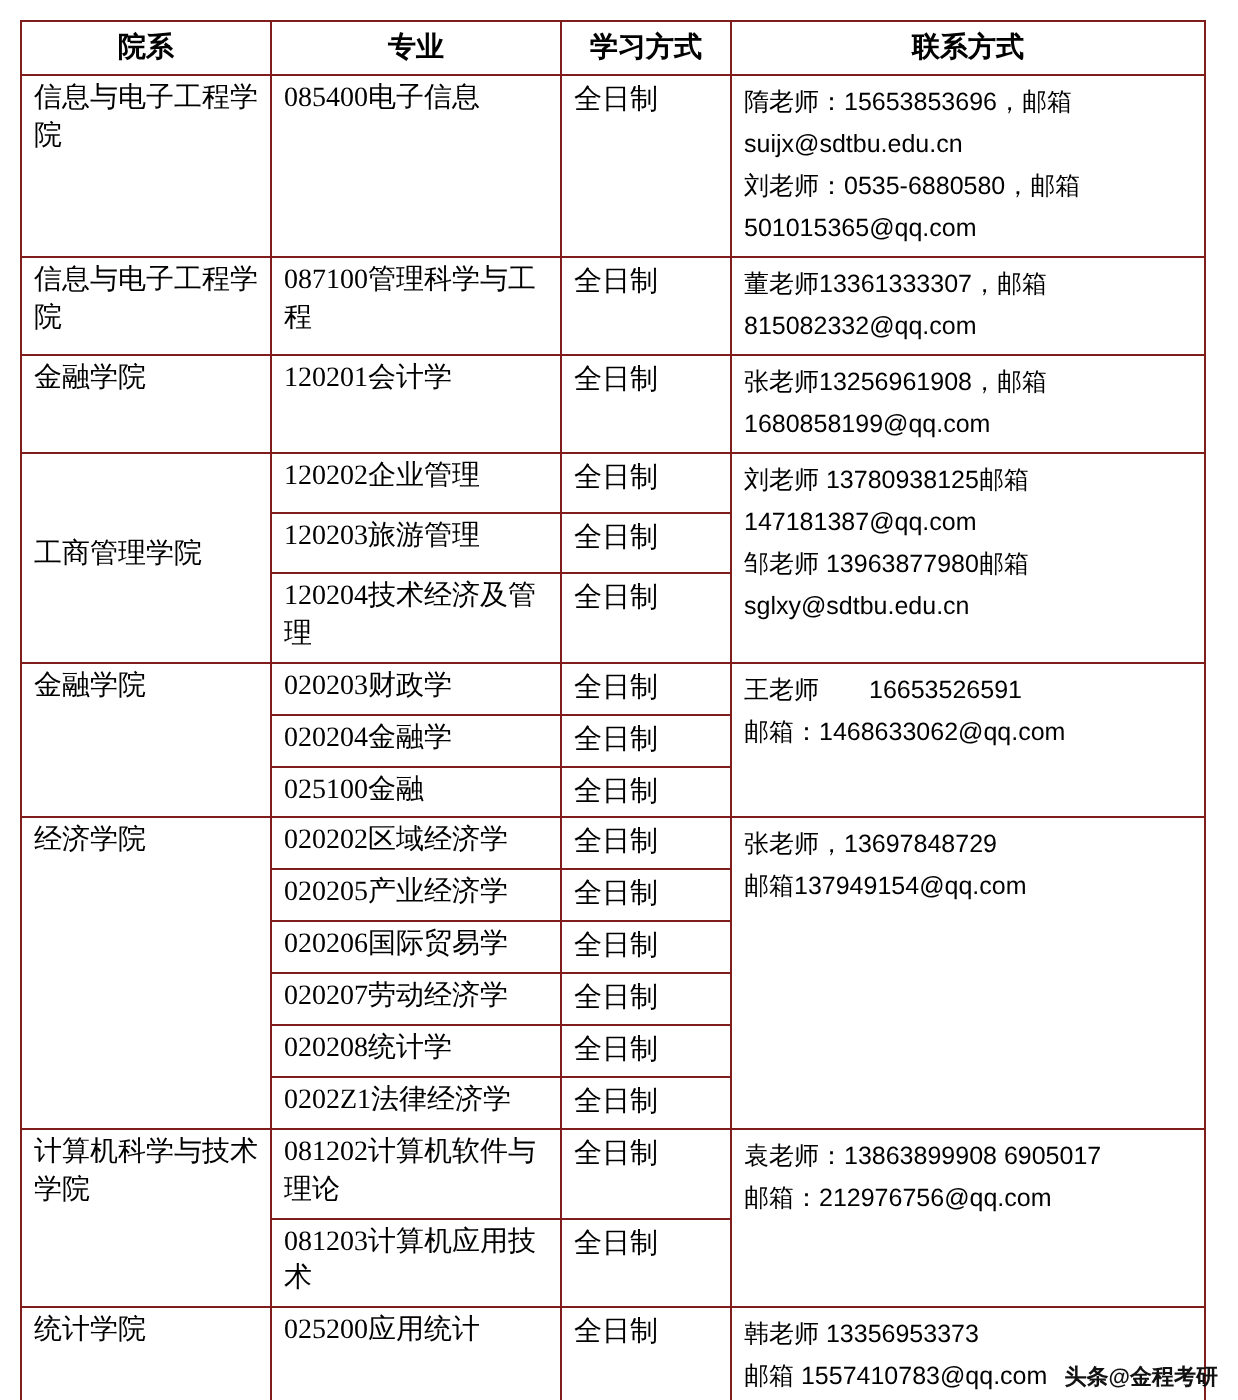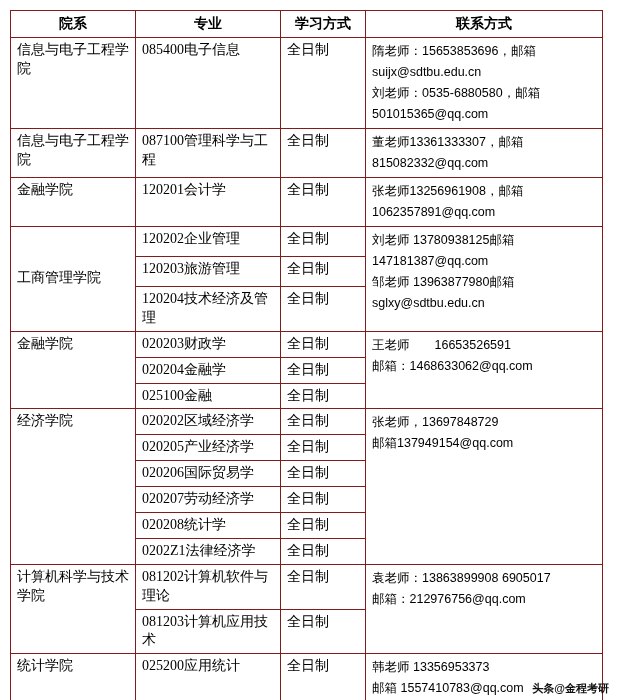--- a/index.html
+++ b/index.html
@@ -84,21 +84,21 @@
     <td class="mode">全日制</td>
     <td class="contact">董老师13361333307，邮箱
 815082332@qq.com</td>
   </tr>
 
   <tr class="h43">
     <td class="dept">金融学院</td>
     <td class="major">120201会计学</td>
     <td class="mode">全日制</td>
     <td class="contact">张老师13256961908，邮箱
-1062357891@qq.com</td>
+1680858199@qq.com</td>
   </tr>
 
   <tr class="h30">
     <td class="dept mid" rowspan="3">工商管理学院</td>
     <td class="major">120202企业管理</td>
     <td class="mode">全日制</td>
     <td class="contact" rowspan="3">刘老师 13780938125邮箱
 147181387@qq.com
 邹老师 13963877980邮箱
 sglxy@sdtbu.edu.cn</td>

